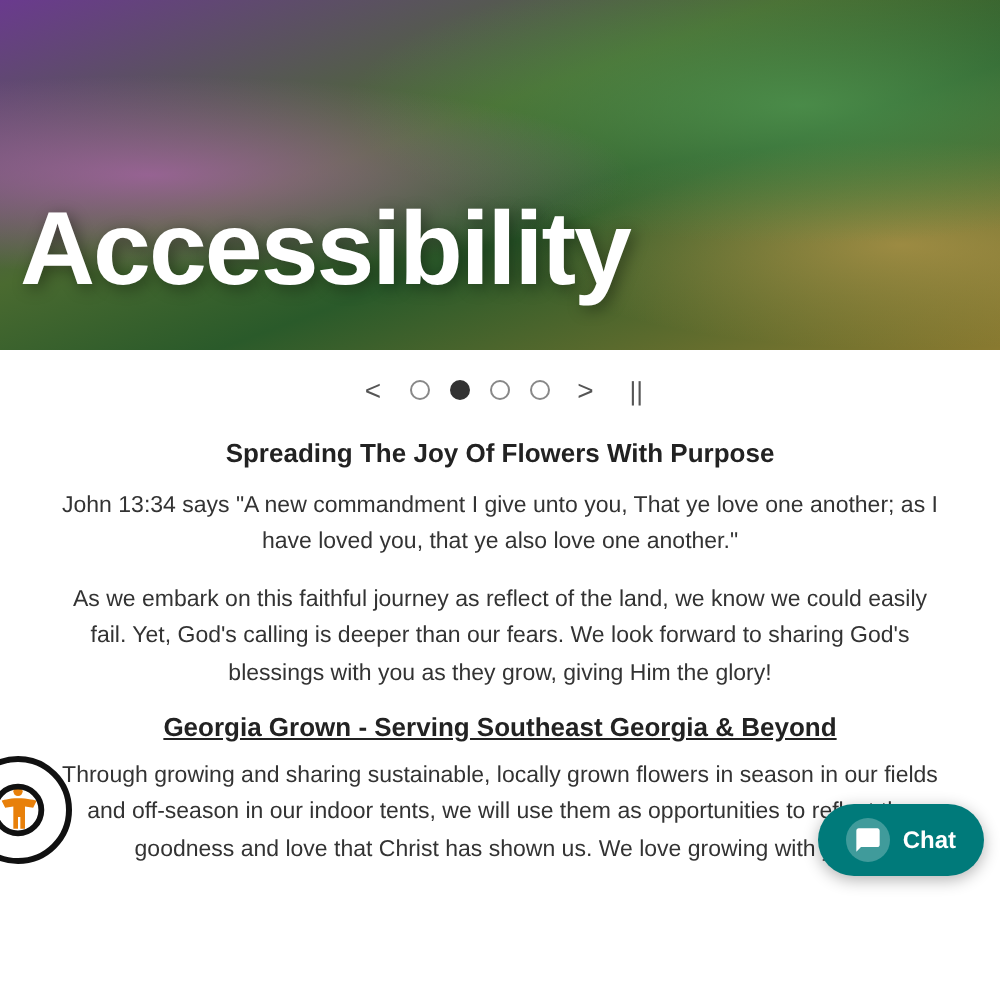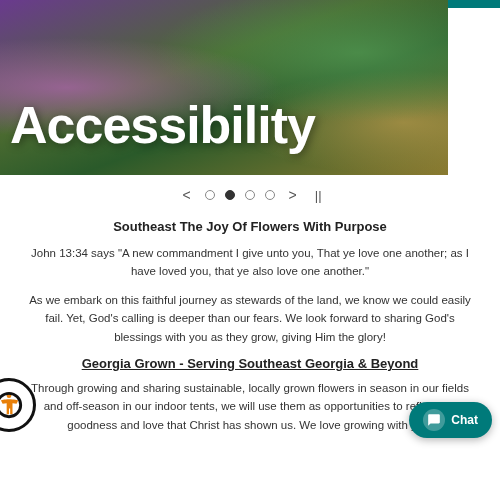--- a/index.html
+++ b/index.html
@@ -8,21 +8,21 @@
       height: 500px;
       overflow: hidden;
       font-family: Arial, sans-serif;
       background: #fff;
       position: relative;
     }
 
     
     .hero {
       position: relative;
-      width: 448px;
+      width: 500px;
       height: 175px;
       overflow: hidden;
       background: linear-gradient(135deg, #5a3a7e 0%, #7a4a9e 20%, #2d7a4f 50%, #3a8a3a 70%, #c0a060 100%);
       text-decoration: underline;
     }
 
     .hero-bg {
       width: 100%;
       height: 100%;
       background:
@@ -190,23 +190,23 @@
   <span class="carousel-arrow">&lt;</span>
   <span class="carousel-dot"></span>
   <span class="carousel-dot active"></span>
   <span class="carousel-dot"></span>
   <span class="carousel-dot"></span>
   <span class="carousel-arrow">&gt;</span>
   <span class="carousel-pause">||</span>
 </div>
 
 <div class="content">
-  <div class="section-title">Southeast The Joy Of Flowers With Purpose</div>
+  <div class="section-title">Spreading The Joy Of Flowers With Purpose</div>
   <div class="body-text">John 13:34 says "A new commandment I give unto you, That ye love one another; as I have loved you, that ye also love one another."</div>
-  <div class="body-text">As we embark on this faithful journey as stewards of the land, we know we could easily fail. Yet, God's calling is deeper than our fears. We look forward to sharing God's blessings with you as they grow, giving Him the glory!</div>
+  <div class="body-text">As we embark on this faithful journey as reflect of the land, we know we could easily fail. Yet, God's calling is deeper than our fears. We look forward to sharing God's blessings with you as they grow, giving Him the glory!</div>
   <div class="section-title-2">Georgia Grown - Serving Southeast Georgia &amp; Beyond</div>
   <div class="body-text">Through growing and sharing sustainable, locally grown flowers in season in our fields and off-season in our indoor tents, we will use them as opportunities to reflect the goodness and love that Christ has shown us. We love growing with you!</div>
 </div>
 
 <div class="accessibility-btn">
   <svg class="accessibility-icon" viewBox="0 0 24 24" fill="none" xmlns="http://www.w3.org/2000/svg">
     <circle cx="12" cy="4" r="2" fill="#e8800a"></circle>
     <path d="M12 7c-4 0-7 1-7 1l1.5 3 3.5-.5V20h2v-5h1v5h2V10.5l3.5.5 1.5-3S16 7 12 7z" fill="#e8800a"></path>
     <circle cx="12" cy="12" r="10" stroke="#111" stroke-width="2.5" fill="none"></circle>
   </svg>

